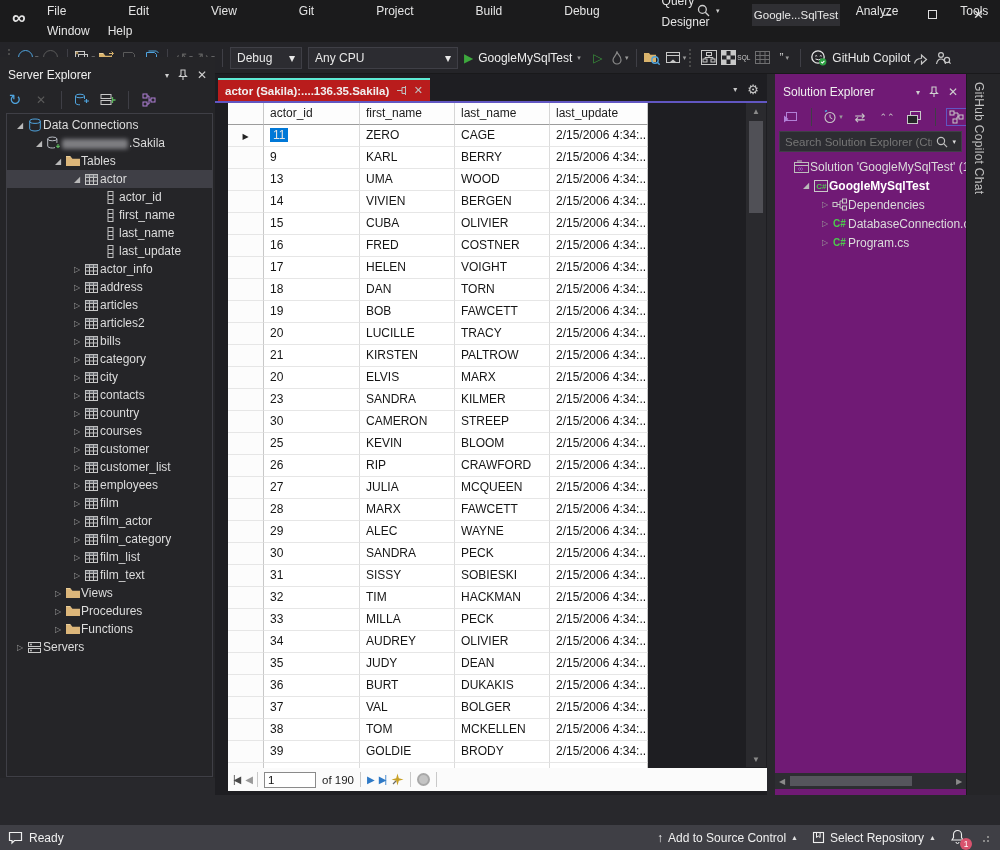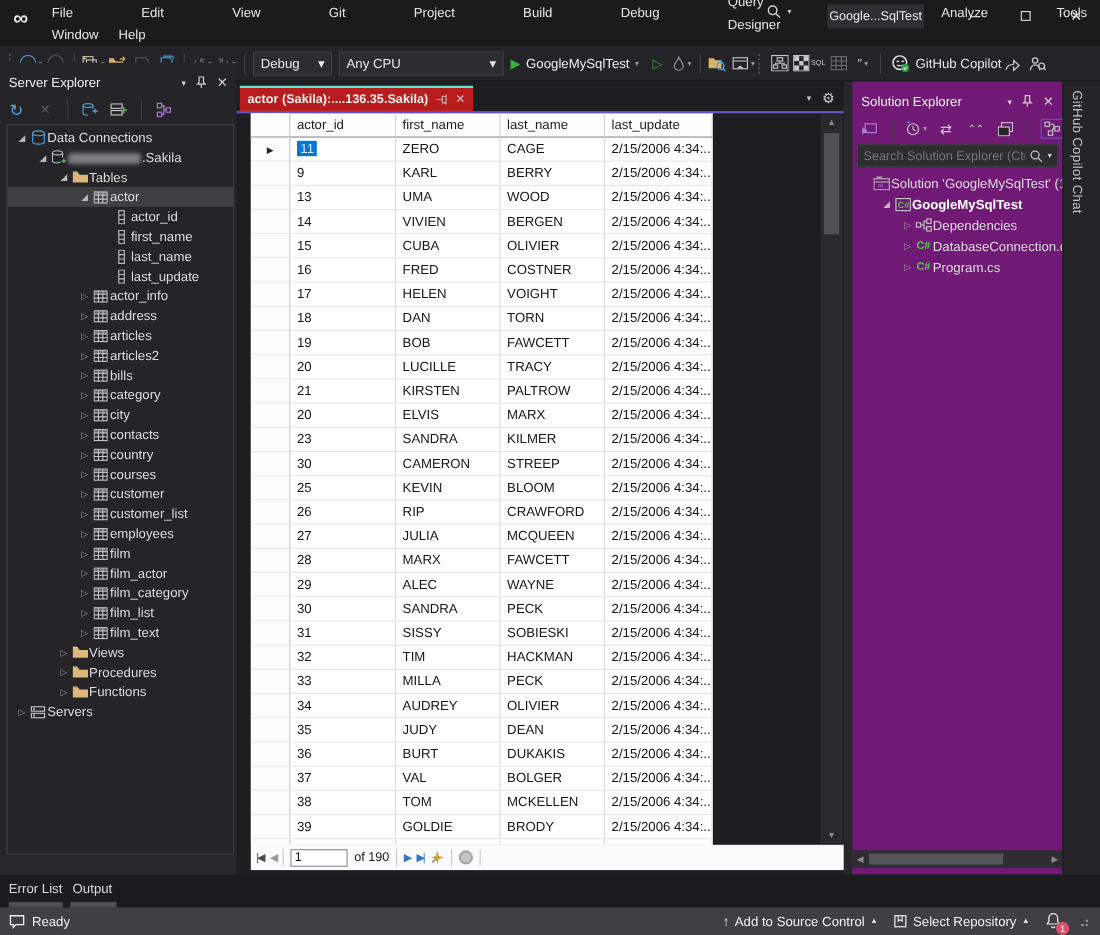--- a/index.html
+++ b/index.html
@@ -1030,26 +1030,20 @@
       <span class="sarr" style="left:0;">◀</span>
       <div id="hthumb"></div>
       <span class="sarr" style="right:0;">▶</span>
     </div>
   </div>
 
   <div id="copilot-strip">
     <span id="copilot-tab">GitHub Copilot Chat</span>
   </div>
 
-  <div id="bottom-tabs">
-    <span class="btab" id="btab-0">Error List</span>
-    <span class="btab" id="btab-1">Output</span>
-    <span class="btab-bar" id="bbar-0"></span>
-    <span class="btab-bar" id="bbar-1"></span>
-  </div>
 
   <div id="statusbar">
     <svg width="15" height="14" viewBox="0 0 15 14">
         <path d="M1.5 1.5h12v8h-7l-2.5 2.5V9.5h-2.5z" fill="none" stroke="#efefef" stroke-width="1.2"></path>
       </svg>
     <span>Ready</span>
     <div id="sb-right">
       <span class="sb-item">
         <span>↑</span>
         <span>Add to Source Control</span>

